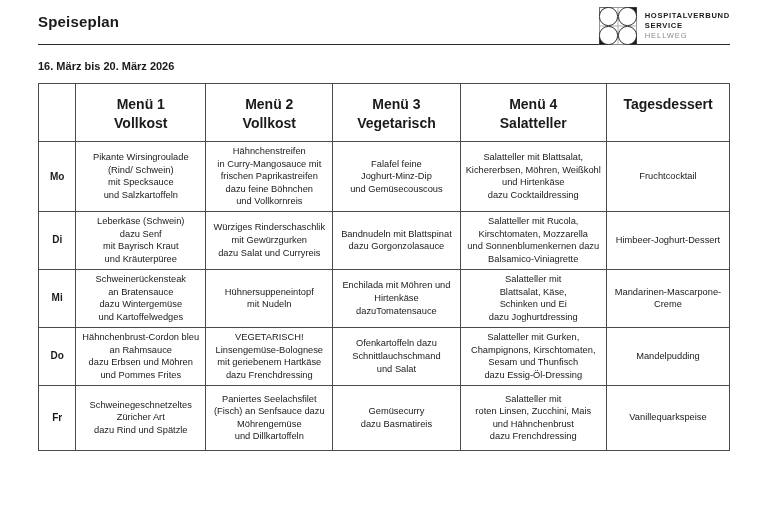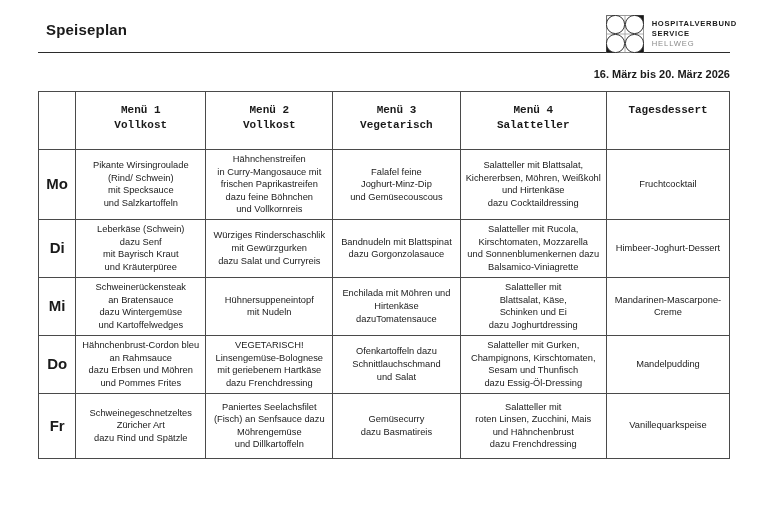--- a/index.html
+++ b/index.html
@@ -7,44 +7,43 @@
     width: 768px; height: 512px;
     background: #ffffff;
     color: #1a1a1a;
     font-family: "Liberation Sans", sans-serif;
     overflow: hidden;
   }
   .page { position: relative; padding: 0 38px; }
 
   .page-title {
     font-size: 15px; font-weight: bold;
-    margin: 8px; padding-top: 13px;
+    margin: 0; padding-top: 13px;
     letter-spacing: 0.2px;
   }
   .header-rule {
     border-bottom: 1.6px solid #2b2b2b;
     margin-top: 14px;
   }
   .logo {
-    position: absolute; top: 7px; right: 31px;
+    position: absolute; top: 7px; right: 38px;
     display: flex; align-items: center; gap: 8px;
   }
   .logo svg { display: block; }
   .logo-text { line-height: 1.3; }
   .logo-text .strong {
     font-size: 7.6px; font-weight: bold; letter-spacing: 0.7px; color: #1a1a1a;
   }
   .logo-text .light {
     font-size: 7.6px; font-weight: normal; letter-spacing: 0.9px; color: #8a8a8a;
   }
 
   .date-range {
     font-size: 11px; font-weight: bold;
     margin: 15px 0 11px 0;
-    text-align: right;
   }
 
   table.menu-table {
     width: 100%;
     border-collapse: collapse;
     table-layout: fixed;
   }
   .menu-table th, .menu-table td {
     border: 1px solid #4a4a4a;
     text-align: center;
@@ -53,27 +52,26 @@
     padding: 3px 3px;
     line-height: 1.35;
     font-size: 9.3px;
     overflow: hidden;
   }
   .menu-table thead th {
     height: 58px;
     box-sizing: border-box;
     vertical-align: top;
     padding-top: 11px;
-    font-size: 11px;
+    font-size: 14px;
     font-weight: bold;
-    font-family: Liberation Mono, monospace;
   }
   .menu-table td.day-cell {
     font-weight: bold;
-    font-size: 15px;
+    font-size: 10px;
   }
   .menu-table tbody tr { height: 58px; }
   .menu-table tbody tr.tall { height: 65px; }
 
   col.c-day  { width: 5.4%; }
   col.c-m1   { width: 18.8%; }
   col.c-m2   { width: 18.4%; }
   col.c-m3   { width: 18.4%; }
   col.c-m4   { width: 21.2%; }
   col.c-des  { width: 17.8%; }

